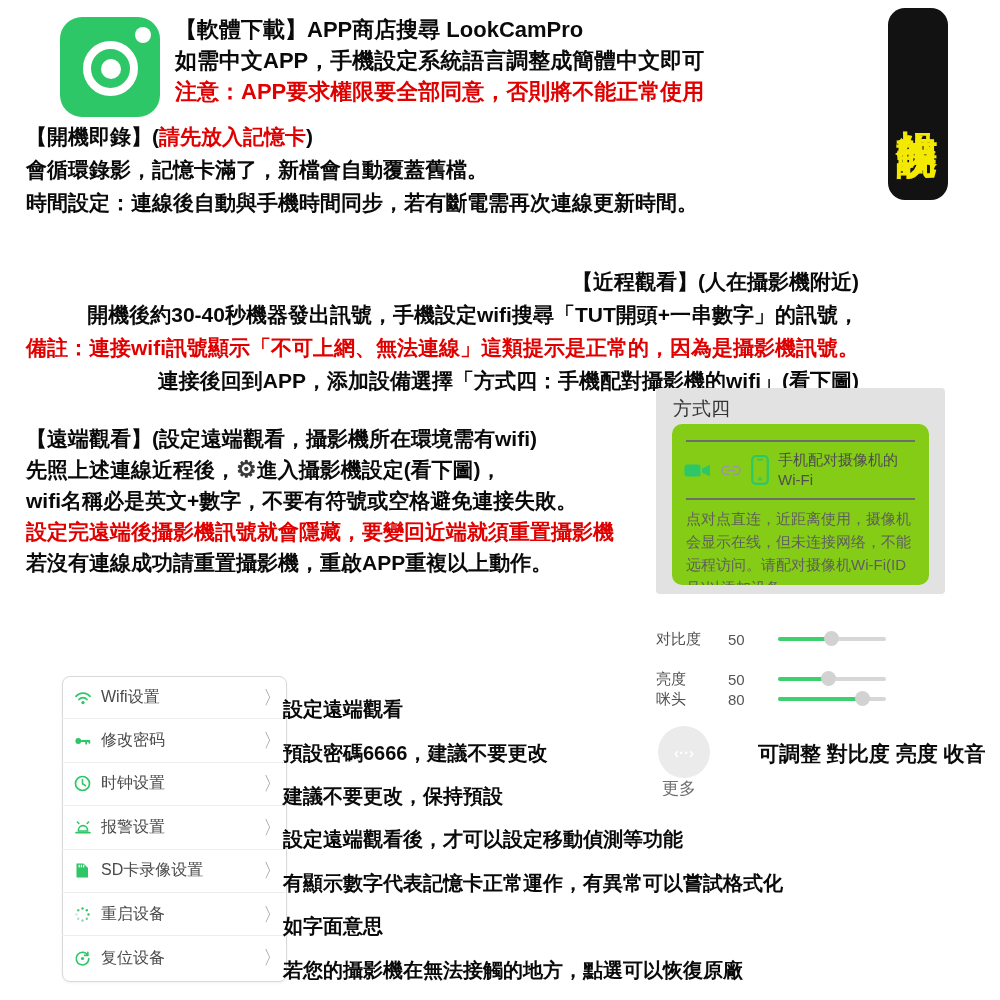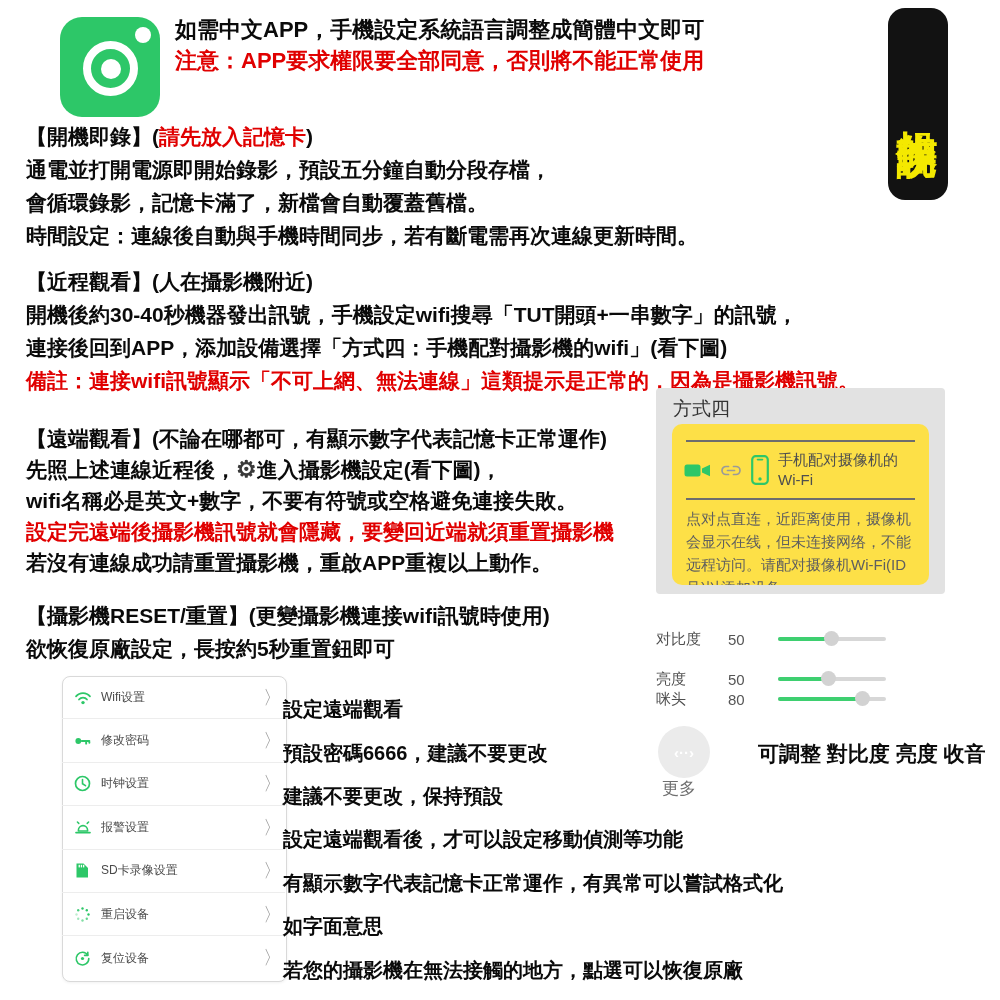--- a/index.html
+++ b/index.html
@@ -18,21 +18,21 @@
   .badge span{writing-mode:vertical-rl;text-orientation:upright;font-size:41px;font-weight:700;color:#f4e900;letter-spacing:3px;}
   
   .section{position:absolute;left:26px;white-space:nowrap;}
   .section .h{font-size:21px;font-weight:700;line-height:33px;}
   .section .l{font-size:21px;font-weight:700;line-height:33px;}
   .s-remote .h,.s-remote .l{line-height:31px;}
   .gear{font-size:23px;color:#3a3a3a;}
   
   .method4{position:absolute;left:656px;top:388px;width:289px;height:206px;background:#e2e2e2;border-radius:4px;}
   .method4 .m4-title{position:absolute;left:17px;top:8px;font-size:19px;color:#333;}
-  .m4-card{position:absolute;left:16px;top:36px;width:257px;height:161px;background:#fde047;border-radius:10px;overflow:hidden;}
+  .m4-card{position:absolute;left:16px;top:36px;width:257px;height:161px;background:#84cc16;border-radius:10px;overflow:hidden;}
   .m4-hr{margin:0 14px;border-top:2px solid #6d6d6d;}
   .m4-row{display:flex;align-items:center;gap:9px;padding:8px 12px;}
   .m4-row .pair-label{font-size:15px;color:#4f4f4f;line-height:20px;}
   .m4-desc{padding:7px 14px 0 14px;font-size:15px;color:#5f5f5f;line-height:23px;}
   
   .slider-row{position:absolute;left:656px;width:250px;height:20px;display:flex;align-items:center;}
   .slider-row .sl-label{width:72px;font-size:15px;color:#4f4f4f;}
   .slider-row .sl-value{width:50px;font-size:15px;color:#555;}
   .track{position:relative;width:108px;height:4px;background:#d7d7d7;border-radius:2px;}
   .track .fill{position:absolute;left:0;top:0;height:4px;background:#3ecf70;border-radius:2px;}
@@ -41,73 +41,69 @@
                display:flex;align-items:center;justify-content:center;color:#fff;font-size:15px;font-weight:700;}
   .more-label{position:absolute;left:662px;top:768px;font-size:17px;color:#6f6f6f;margin-top:9px;}
   .slider-tip{position:absolute;left:758px;top:740px;font-size:21px;font-weight:700;white-space:nowrap;}
   
   .menu-box{position:absolute;left:62px;top:676px;width:223px;height:304px;background:#fff;
             border:1px solid #d9d9d9;border-radius:8px;box-shadow:0 1px 3px rgba(0,0,0,.06);}
   .menu-rows{position:absolute;left:62px;top:676px;width:223px;}
   .menu-row{height:43.4px;display:flex;align-items:center;gap:9px;padding:0 10px 0 12px;box-sizing:border-box;}
   .menu-row:not(:last-child){border-bottom:1px solid #ededed;}
   .menu-row .mi{flex:0 0 18px;display:flex;align-items:center;}
-  .menu-row .ml{font-size:12px;color:#4a4a4a;white-space:nowrap;text-align:center;}
+  .menu-row .ml{font-size:16px;color:#4a4a4a;white-space:nowrap;text-align:center;}
   .desc-col{position:absolute;left:263px;top:676px;}
   .desc-row{height:43.4px;display:flex;align-items:center;white-space:nowrap;}
   .desc-row .chev{color:#9e9e9e;font-size:19px;width:20px;}
   .desc-row .dt{font-size:20px;font-weight:700;color:#0a0a0a;margin-top:24px;}
   svg{display:block;}
 </style>
 </head>
 <body>
 
 <div class="page">
 
   <div class="app-icon">
     <div class="lens"></div>
     <div class="lens-dot"></div>
     <div class="corner-dot"></div>
   </div>
 
   <div class="header-text">
+    <div>【軟體下載】APP商店搜尋 LookCamPro</div>
     <div>如需中文APP，手機設定系統語言調整成簡體中文即可</div>
     <div class="red">注意：APP要求權限要全部同意，否則將不能正常使用</div>
   </div>
 
   <div class="badge">
     <span>操作說明</span>
   </div>
 
   <div class="section" style="top:120px;">
     <div class="h"><span>【開機即錄】</span><span>(</span><span class="red">請先放入記憶卡</span><span>)</span></div>
-    <div class="l">通電並打開電源即開始錄影，預設五分鐘自動分段存檔，</div>
     <div class="l">會循環錄影，記憶卡滿了，新檔會自動覆蓋舊檔。</div>
     <div class="l">時間設定：連線後自動與手機時間同步，若有斷電需再次連線更新時間。</div>
   </div>
 
-  <div class="section" style="top:265px;">
+  <div class="section" style="top:265px;text-align:right;">
     <div class="h"><span>【近程觀看】</span><span>(人在攝影機附近)</span></div>
     <div class="l">開機後約30-40秒機器發出訊號，手機設定wifi搜尋「TUT開頭+一串數字」的訊號，</div>
+    <div class="l red">備註：連接wifi訊號顯示「不可上網、無法連線」這類提示是正常的，因為是攝影機訊號。</div>
     <div class="l">連接後回到APP，添加設備選擇「方式四：手機配對攝影機的wifi」(看下圖)</div>
-    <div class="l red">備註：連接wifi訊號顯示「不可上網、無法連線」這類提示是正常的，因為是攝影機訊號。</div>
   </div>
 
   <div class="section s-remote" style="top:423px;">
-    <div class="h"><span>【遠端觀看】</span><span>(不論在哪都可，有顯示數字代表記憶卡正常運作)</span></div>
+    <div class="h"><span>【遠端觀看】</span><span>(設定遠端觀看，攝影機所在環境需有wifi)</span></div>
     <div class="l"><span>先照上述連線近程後，</span><span class="gear">⚙</span><span>進入攝影機設定(看下圖)，</span></div>
     <div class="l">wifi名稱必是英文+數字，不要有符號或空格避免連接失敗。</div>
     <div class="l red">設定完遠端後攝影機訊號就會隱藏，要變回近端就須重置攝影機</div>
     <div class="l">若沒有連線成功請重置攝影機，重啟APP重複以上動作。</div>
   </div>
 
-  <div class="section" style="top:599px;">
-    <div class="h"><span>【攝影機RESET/重置】</span><span>(更變攝影機連接wifi訊號時使用)</span></div>
-    <div class="l">欲恢復原廠設定，長按約5秒重置鈕即可</div>
-  </div>
 
   <div class="method4">
     <div class="m4-title">方式四</div>
     <div class="m4-card">
       <div class="m4-hr" style="margin-top:16px;"></div>
       <div class="m4-row">
         <svg width="27" height="17" viewBox="0 0 27 17">
           <rect x="0.5" y="2.5" width="16" height="12" rx="2.5" fill="#2dc768"></rect>
           <path d="M18 6.5 L26 2.8 V14.2 L18 10.5 Z" fill="#2dc768"></path>
         </svg>

